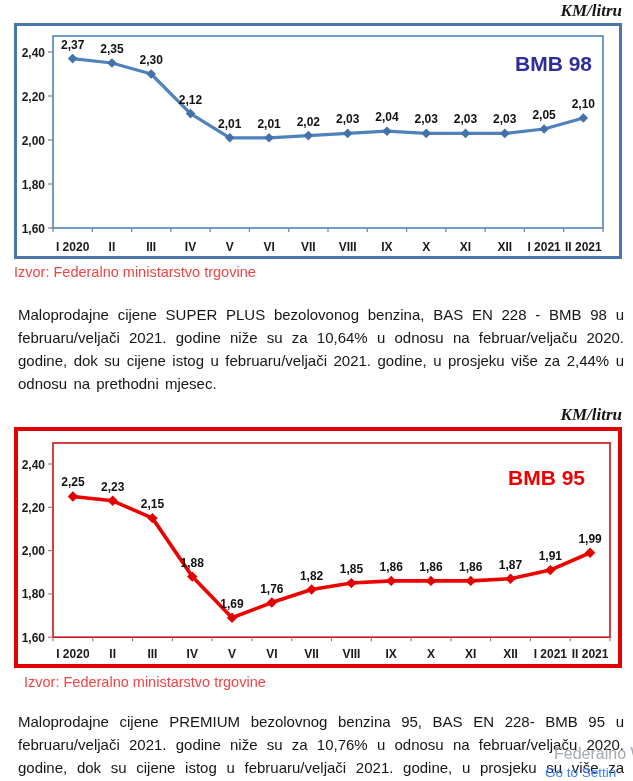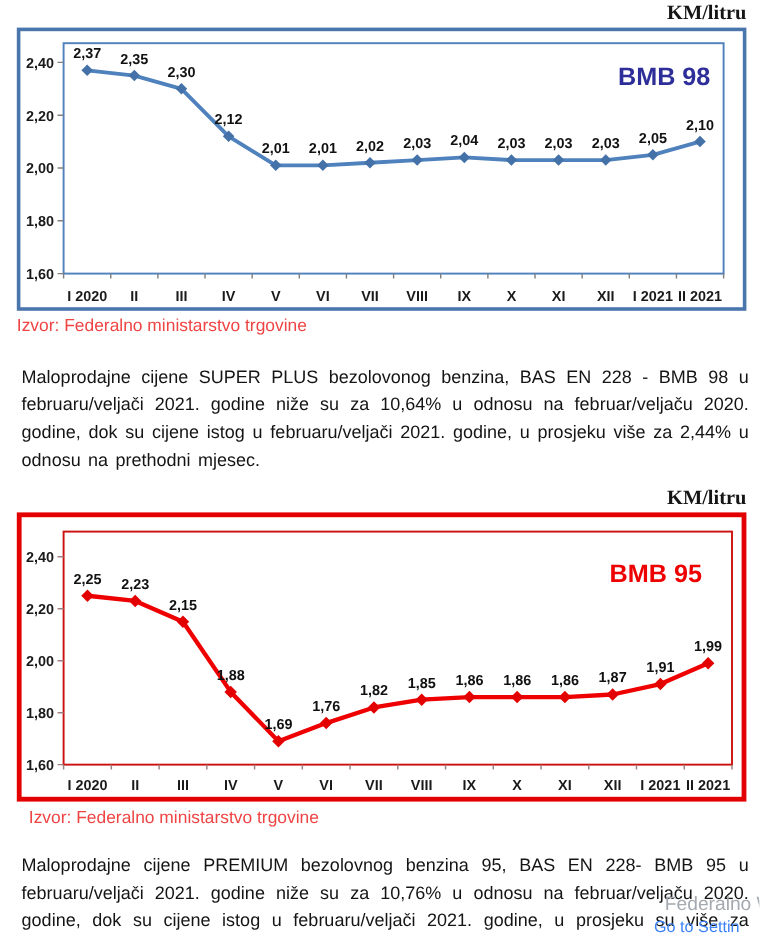--- a/index.html
+++ b/index.html
@@ -2,21 +2,21 @@
 <html><head>
 <meta charset="utf-8">
 <style>
   html,body { margin:0; padding:0; background:#fff; }
   .page {
     position:relative; width:633px; height:781px; background:#ffffff;
     overflow:hidden; font-family:"Liberation Sans", sans-serif; color:#111;
   }
   .unit {
     position:absolute; right:11px; text-align:right;
-    font-family:"Liberation Serif", serif; font-weight:bold; font-size:17px; color:#151515;
+    font-family:"Liberation Serif", serif; font-weight:bold; font-size:17px; color:#151515;font-style:italic;
   }
   .unit1 { top:1px; }
   .unit2 { top:405px; }
   .chart { position:absolute; left:14px; width:608px; box-sizing:border-box; background:#fff; }
   .chart1 { top:23px;  height:236px; border:3px solid #4a76ad; }
   .chart2 { top:427px; height:241px; border:4px solid #e30000; }
   .chart svg { display:block; }
   .caption { position:absolute; font-size:14.5px; color:#ef4444; }
   .cap1 { left:14px; top:264px; }
   .cap2 { left:24px; top:674px; }

